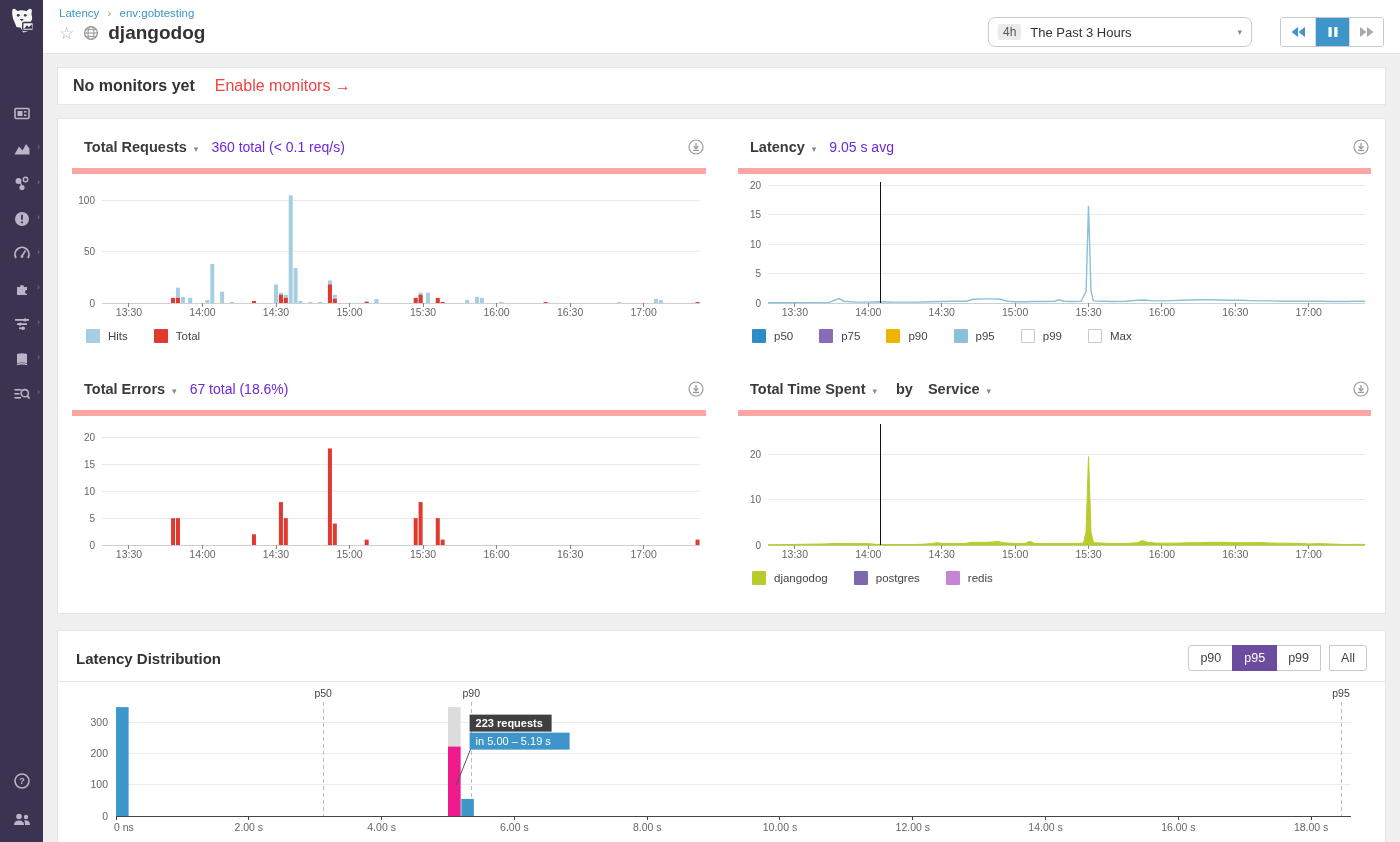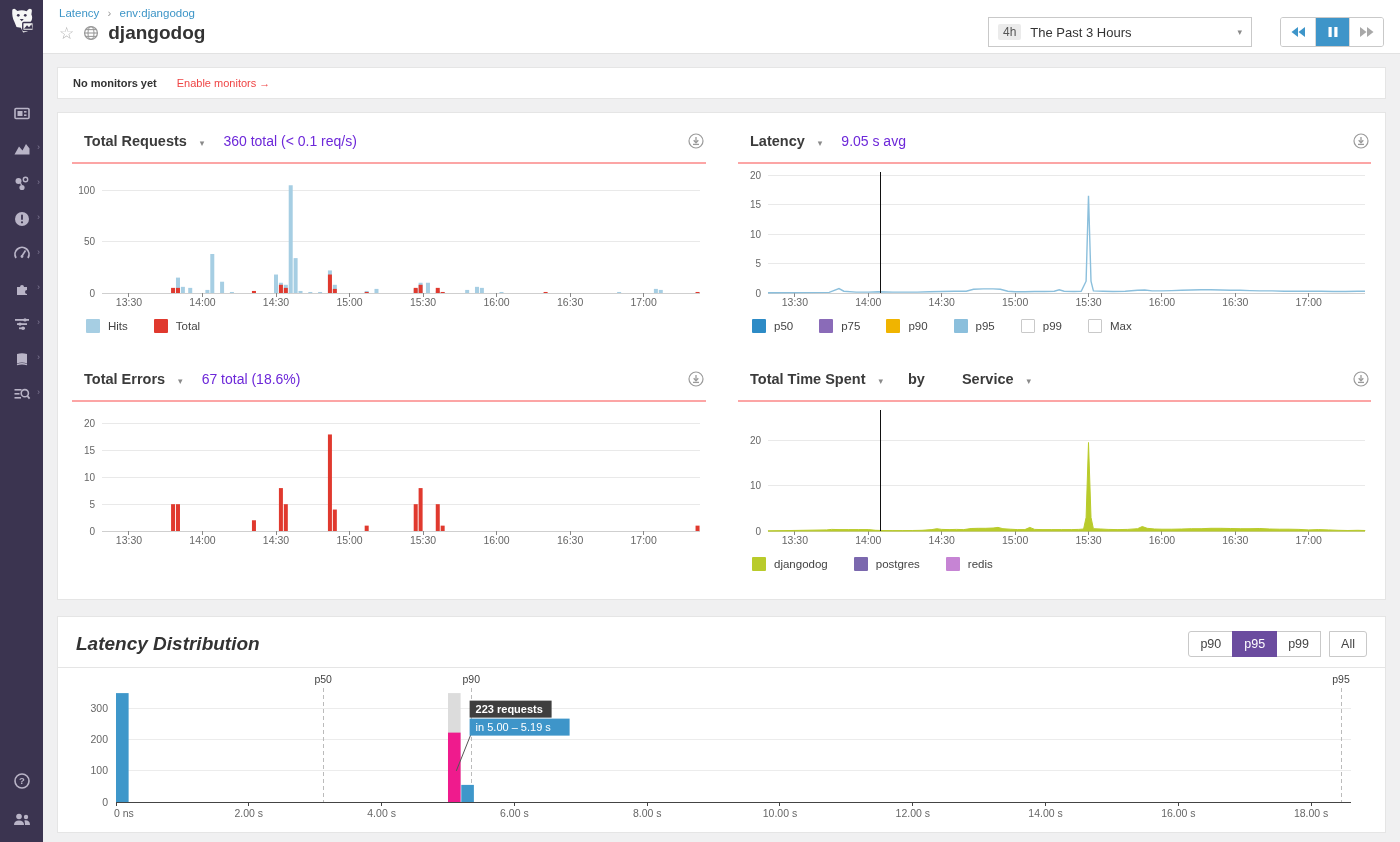--- a/index.html
+++ b/index.html
@@ -20,51 +20,51 @@
   .main { margin-left:43px; }
   .topbar { background:#fff; border-bottom:1px solid #e2e2e2; padding:7px 16px 9px 16px; position:relative; }
   .breadcrumb { font-size:11.5px; }
   .breadcrumb a { color:#3d95c7; text-decoration:none; cursor:pointer; }
   .crumb-sep { color:#9a9a9a; margin:0 5px; }
   .title-row { display:flex; align-items:center; gap:9px; margin-top:3px; }
   .star { font-size:17px; color:#b3b3b3; line-height:1; cursor:pointer; }
   .page-title { font-size:19px; font-weight:bold; color:#333; }
   .header-right { position:absolute; right:16px; top:17px; display:flex; gap:28px; align-items:center; }
   .range-box { display:flex; align-items:center; width:264px; height:30px; border:1px solid #c9c9c9;
-    border-radius:0; background:#fff; padding:0 9px; cursor:pointer; }
+    border-radius:7px; background:#fff; padding:0 9px; cursor:pointer; }
   .range-badge { background:#ebebeb; color:#555; font-size:12px; padding:1px 5px; border-radius:2px; margin-right:9px; }
   .range-label { flex:1; font-size:13px; color:#333; }
   .caret { color:#8a8a8a; font-size:9px; }
   .playback { display:flex; border:1px solid #c9c9c9; border-radius:3px; overflow:hidden; background:#fff; height:30px; }
   .playback button { width:34px; border:none; background:#fff; display:flex; align-items:center; justify-content:center;
     border-left:1px solid #d8d8d8; padding:0; cursor:pointer; }
   .playback button:first-child { border-left:none; }
   .playback button.active { background:#3e95c9; }
 
   
   .content { padding:13px 14px 0 14px; }
-  .monitors-bar { background:#fff; border:1px solid #e5e5e5; padding:9px 15px; font-size:11px;
+  .monitors-bar { background:#fff; border:1px solid #e5e5e5; padding:9px 15px; font-size:16px;
     display:flex; align-items:center; gap:20px;text-align:right; }
   .monitors-msg { font-weight:bold; color:#333; }
   .monitors-link { color:#ef4444; text-decoration:none; cursor:pointer; }
 
   .charts-panel { background:#fff; border:1px solid #e5e5e5; margin-top:13px;
     padding:16px 14px 28px 14px; display:grid; grid-template-columns:1fr 1fr; column-gap:32px; row-gap:34px; }
-  .chart-head { display:flex; align-items:baseline; gap:13px; padding:4px 2px 9px 12px; border-bottom:2px solid #fca5a5; }
+  .chart-head { display:flex; align-items:baseline; gap:7px; padding:4px 2px 9px 12px; border-bottom:6px solid #fca5a5; }
   .chart-title { font-size:14.5px; font-weight:bold; color:#3b3b3b; cursor:pointer; }
   .chart-sub { font-size:14px; color:#6d28d9; margin-left:6px; }
   .dl-icon { margin-left:auto; cursor:pointer; align-self:center; }
   .plot { height:142px; position:relative; margin-top:4px; }
   .legend { display:flex; gap:26px; padding:9px 0 0 14px; font-size:11.5px; color:#444; }
   .legend-item { display:flex; align-items:center; gap:8px; cursor:pointer; }
   .swatch { width:14px; height:14px; border-radius:1px; display:inline-block; }
 
   .dist-panel { background:#fff; border:1px solid #e5e5e5; margin-top:16px; padding:12px 14px 10px 14px; }
   .dist-head { display:flex; align-items:center; padding:2px 4px 0 4px; }
-  .dist-title { font-size:19px; font-weight:bold; color:#333;font-style:italic; }
+  .dist-title { font-size:15px; font-weight:bold; color:#333; }
   .seg-group { margin-left:auto; display:flex; }
   .seg-group button { min-width:38px; padding:5px 11px; font-size:12.5px; color:#444; background:#fff;
     border:1px solid #c9c9c9; margin-left:-1px; cursor:pointer; font-family:inherit; }
   .seg-group button:first-child { border-radius:3px 0 0 3px; }
   .seg-group button:last-child { border-radius:0 3px 3px 0;margin-left:8px; }
   .seg-group button.active { background:#6b4c9f; border-color:#6b4c9f; color:#fff; position:relative; }
   .dist-divider { border-bottom:1px solid #e5e5e5; margin:10px -14px 0 -14px; }
   .dist-plot { height:150px; margin-top:4px; position:relative; }
 
   svg text { font-family:"Liberation Sans", sans-serif; }
@@ -174,21 +174,21 @@
         </svg>
     </div>
   </div>
 </div>
 
 <div class="main">
   <div class="topbar">
     <div class="breadcrumb">
       <a>Latency</a>
       <span class="crumb-sep">›</span>
-      <a>env:djangodog</a>
+      <a>env:gobtesting</a>
     </div>
     <div class="title-row">
       <span class="star">☆</span>
       <svg width="16" height="16" viewBox="0 0 16 16">
         <circle cx="8" cy="8" r="6.4" fill="none" stroke="#9a9a9a" stroke-width="1.3"></circle>
         <ellipse cx="8" cy="8" rx="3" ry="6.4" fill="none" stroke="#9a9a9a" stroke-width="1.1"></ellipse>
         <line x1="1.6" y1="8" x2="14.4" y2="8" stroke="#9a9a9a" stroke-width="1.1"></line>
         <line x1="2.6" y1="4.6" x2="13.4" y2="4.6" stroke="#9a9a9a" stroke-width="1.1"></line>
         <line x1="2.6" y1="11.4" x2="13.4" y2="11.4" stroke="#9a9a9a" stroke-width="1.1"></line>
       </svg>
@@ -460,21 +460,21 @@
                 <rect x="623.5491803278688" y="119.63636363636364" width="4" height="5.36363636363636" fill="#e0392e"></rect>
               </g>
             </svg></div>
       </div>
 
       <div class="chart-module">
         <div class="chart-head">
           <span class="chart-title">Total Time Spent</span>
           <span class="caret">▾</span>
           <span class="chart-title" style="margin-left:12px">by</span>
-          <span class="chart-title" style="margin-left:24px">Service</span>
+          <span class="chart-title" style="margin-left:8px">Service</span>
           <span class="caret">▾</span>
           <span class="dl-icon">
             <svg width="16" height="16" viewBox="0 0 16 16">
                 <circle cx="8" cy="8" r="7" fill="none" stroke="#9a9a9a" stroke-width="1.2"></circle>
                 <line x1="8" y1="4" x2="8" y2="9" stroke="#9a9a9a" stroke-width="1.3"></line>
                 <path d="M5.7 7.3 L8 9.8 L10.3 7.3" fill="none" stroke="#9a9a9a" stroke-width="1.3"></path>
                 <line x1="5" y1="11.4" x2="11" y2="11.4" stroke="#9a9a9a" stroke-width="1.3"></line>
               </svg>
           </span>
         </div>

